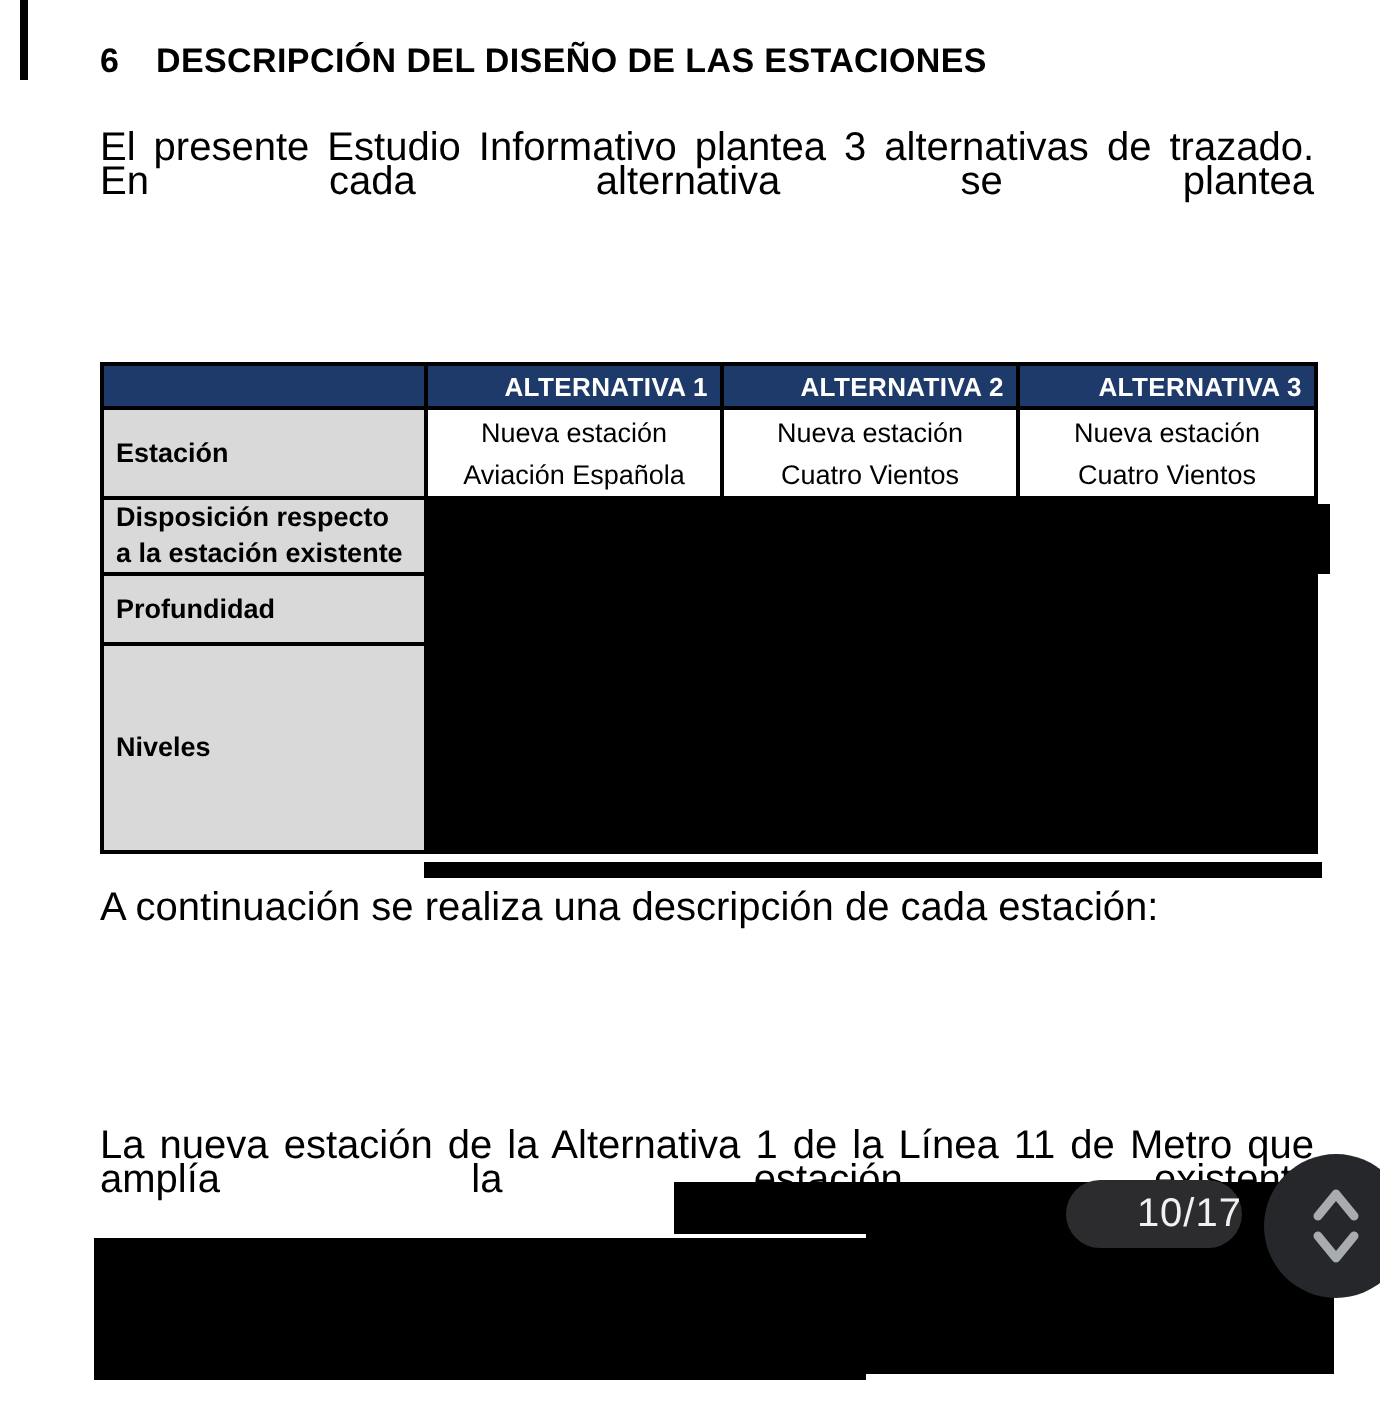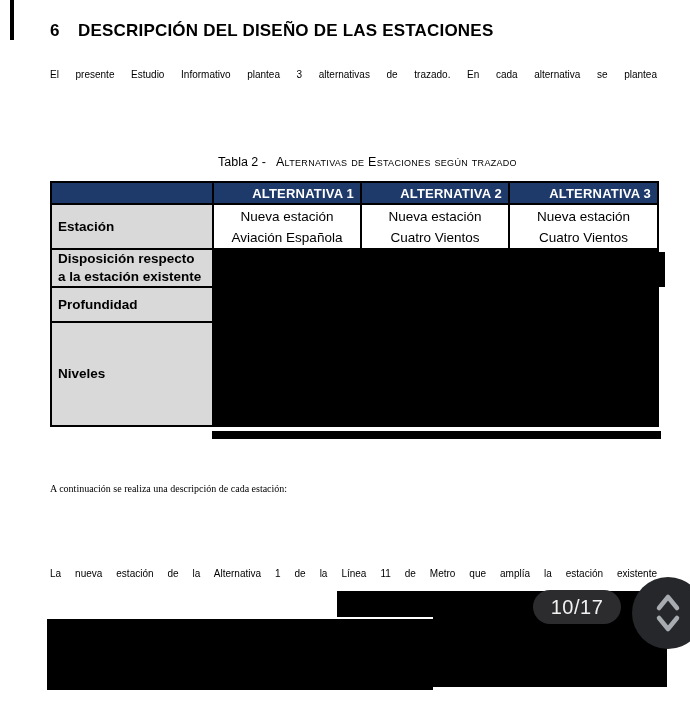--- a/index.html
+++ b/index.html
@@ -9,21 +9,21 @@
   }
   .abs { position:absolute; }
   .black-mark { left:10px; top:0; width:4px; height:40px; background:#000; }
 
   .doc-heading {
     left:50px; top:21px; margin:0; font-size:17px; font-weight:bold;
     letter-spacing:0.2px; display:flex; white-space:nowrap;
   }
   .doc-heading .num { width:28px; flex:0 0 28px; }
 
-  .line { font-size:10px; line-height:17px; white-space:nowrap; }
+  .line { font-size:20px; line-height:17px; white-space:nowrap; }
   .just { width:607px; white-space:normal; text-align:justify; text-align-last:justify; }
 
   .caption { left:218px; top:155px; font-size:12.5px; white-space:nowrap; }
   .caption .smallcaps { font-variant:small-caps; letter-spacing:0.3px; margin-left:10px; }
 
   .tablewrap { left:50px; top:181px; width:607px; }
   table.alt { border-collapse:collapse; table-layout:fixed; width:607px; }
   table.alt th, table.alt td { border:2px solid #000; padding:0 6px; overflow:hidden; }
   table.alt th {
     background:#1e3a6a; color:#ffffff; font-size:13px; font-weight:bold;
@@ -47,21 +47,21 @@
   .r-b { left:47px;  top:619px; width:386px; height:71px; }
 
   .sec-heading { left:47px; top:528px; display:flex; font-size:15px; white-space:nowrap; }
   .sec-heading .sec-num { font-weight:normal; width:52px; flex:0 0 52px; letter-spacing:0.5px; }
   .sec-heading .sec-title { font-weight:bold; }
 
   .p2l2 { width:288px; white-space:normal; text-align:justify; text-align-last:justify; }
 
   .pill {
     left:533px; top:590px; width:88px; height:34px; background:#2c2c2e;
-    border-radius:17px; z-index:3; display:flex; align-items:center; justify-content:center;
+    border-radius:17px; z-index:3; display:flex; align-items:center; justify-content:flex-end;
     color:#f1f1f1; font-size:20px; letter-spacing:0.5px;
   }
   .scroll-btn {
     left:632px; top:577px; width:72px; height:72px; background:#25272a;
     border-radius:50%; z-index:4; display:flex; align-items:center; justify-content:center;
   }
   .scroll-btn svg { display:block; }
 </style>
 </head>
 <body>
@@ -70,23 +70,20 @@
 
   <div class="abs black-mark"></div>
 
   <h1 class="abs doc-heading">
     <span class="num">6</span>
     <span>DESCRIPCIÓN DEL DISEÑO DE LAS ESTACIONES</span>
   </h1>
 
   <div class="abs line just" style="left:50px; top:66px;">El presente Estudio Informativo plantea 3 alternativas de trazado. En cada alternativa se plantea</div>
 
-  <div class="abs caption">
-    <span>Tabla 2 -</span><span class="smallcaps">Alternativas de Estaciones según trazado</span>
-  </div>
 
   <div class="abs tablewrap">
     <table class="alt">
       <colgroup>
           <col style="width:162px">
           <col style="width:148px">
           <col style="width:148px">
           <col style="width:149px">
         </colgroup>
       <tbody>
@@ -117,21 +114,21 @@
       <tr style="height:104px;">
         <td class="label">Niveles</td>
       </tr>
     </tbody>
       </table>
   </div>
 
   <div class="abs redact r-disp-ext"></div>
   <div class="abs redact r-table-ext"></div>
 
-  <div class="abs line" style="left:50px; top:480px;font-family:Liberation Serif, serif;">A continuación se realiza una descripción de cada estación:</div>
+  <div class="abs line" style="left:50px; top:446px;">A continuación se realiza una descripción de cada estación:</div>
 
 
   <div class="abs line just" style="left:50px; top:565px;">La nueva estación de la Alternativa 1 de la Línea 11 de Metro que amplía la estación existente</div>
 
   <div class="abs redact r-a"></div>
   <div class="abs redact r-c"></div>
   <div class="abs redact r-b"></div>
 
   <div class="abs pill">
     <span>10/17</span>

